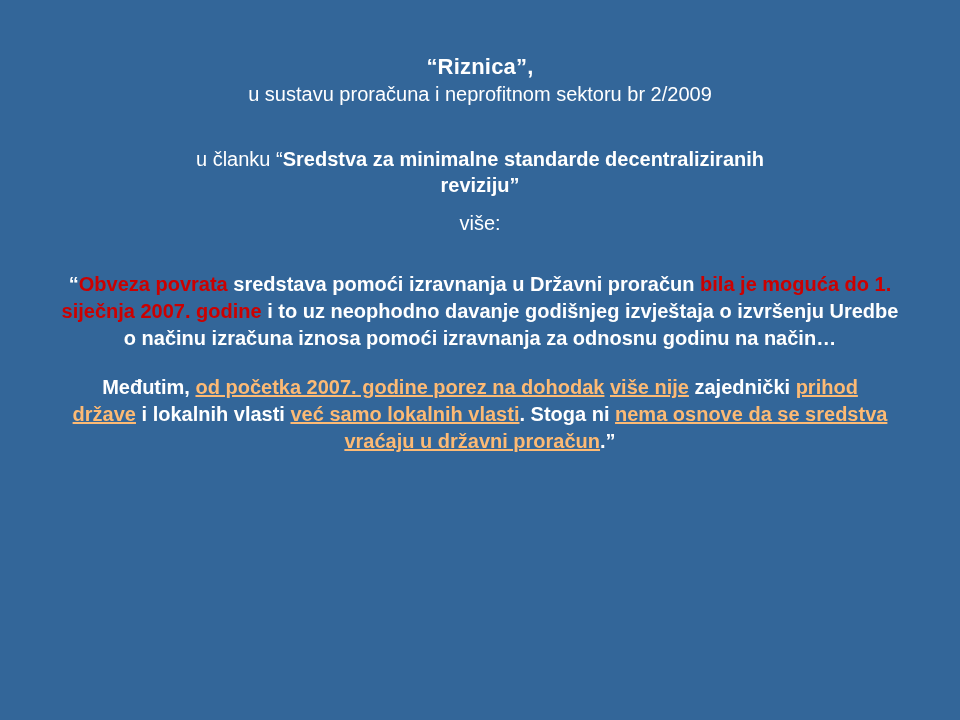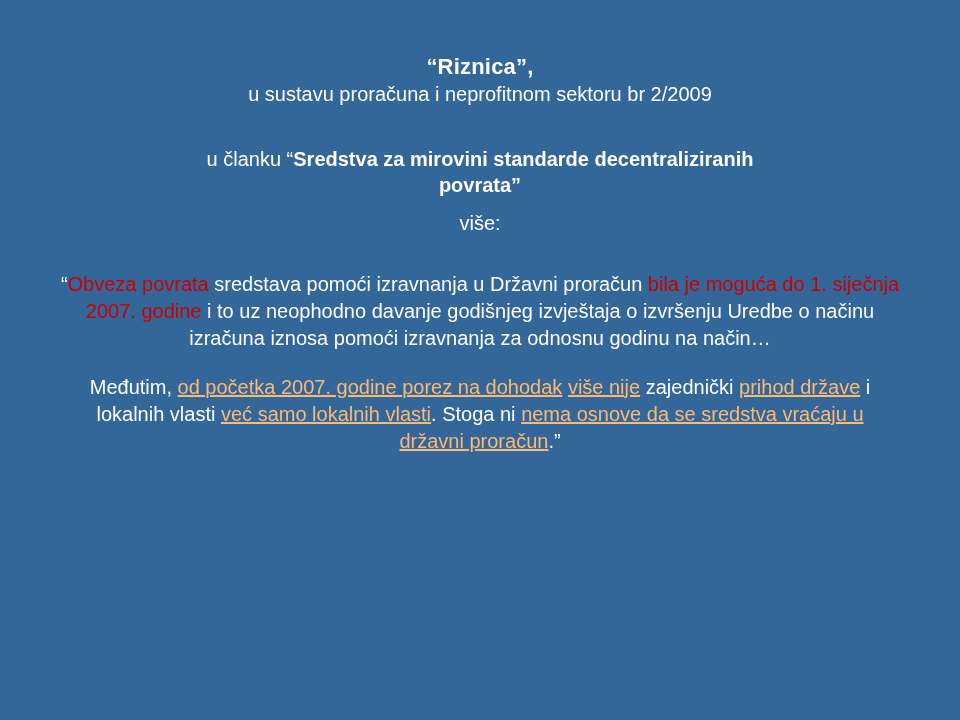--- a/index.html
+++ b/index.html
@@ -58,20 +58,21 @@
   .writes-block {
     margin-top: 14px;
     font-size: 20px;
     font-weight: normal;
   }
   .quote-block {
     margin-top: 36px;
     font-size: 20px;
     line-height: 1.35;
     text-align: center;
+    font-weight: bold;
   }
   .quote-block p {
     margin: 0 0 22px 0;
   }
   .quote-block p:last-child {
     margin-bottom: 0;
   }
   .hl {
     color: #cc0000;
   }
@@ -89,23 +90,23 @@
 <div class="slide">
 
   <div class="block title-block">
     <div class="title-line1">“Riznica”,</div>
     <div class="title-line3">u sustavu proračuna i neprofitnom sektoru br 2/2009</div>
   </div>
 
 
   <div class="block article-block">
     <div>
-      <span class="lead">u članku “</span><span class="art-title">Sredstva za mirovini standarde decentraliziranih</span>
+      <span class="lead">u članku “</span><span class="art-title">Sredstva za minimalne standarde decentraliziranih</span>
     </div>
-    <div class="art-title">povrata”</div>
+    <div class="art-title">reviziju”</div>
   </div>
 
   <div class="block writes-block">više:</div>
 
   <div class="quote-block">
     <p>
       <span>“</span><span class="hl">Obveza povrata</span><span> sredstava pomoći izravnanja u Državni proračun </span><span class="hl">bila je moguća do 1. siječnja 2007. godine</span><span> i to uz neophodno davanje godišnjeg izvještaja o izvršenju Uredbe o načinu izračuna iznosa pomoći izravnanja za odnosnu godinu  na način…</span>
     </p>
     <p class="para2">
       <span>Međutim, </span><span class="hl-u">od početka 2007. godine porez na dohodak</span><span> </span><span class="hl-u">više nije</span><span> zajednički </span><span class="hl-u">prihod države</span><span> i lokalnih vlasti </span><span class="hl-u">već samo lokalnih vlasti</span><span>. Stoga ni </span><span class="hl-u">nema osnove da se sredstva vraćaju u državni proračun</span><span>.”</span>

